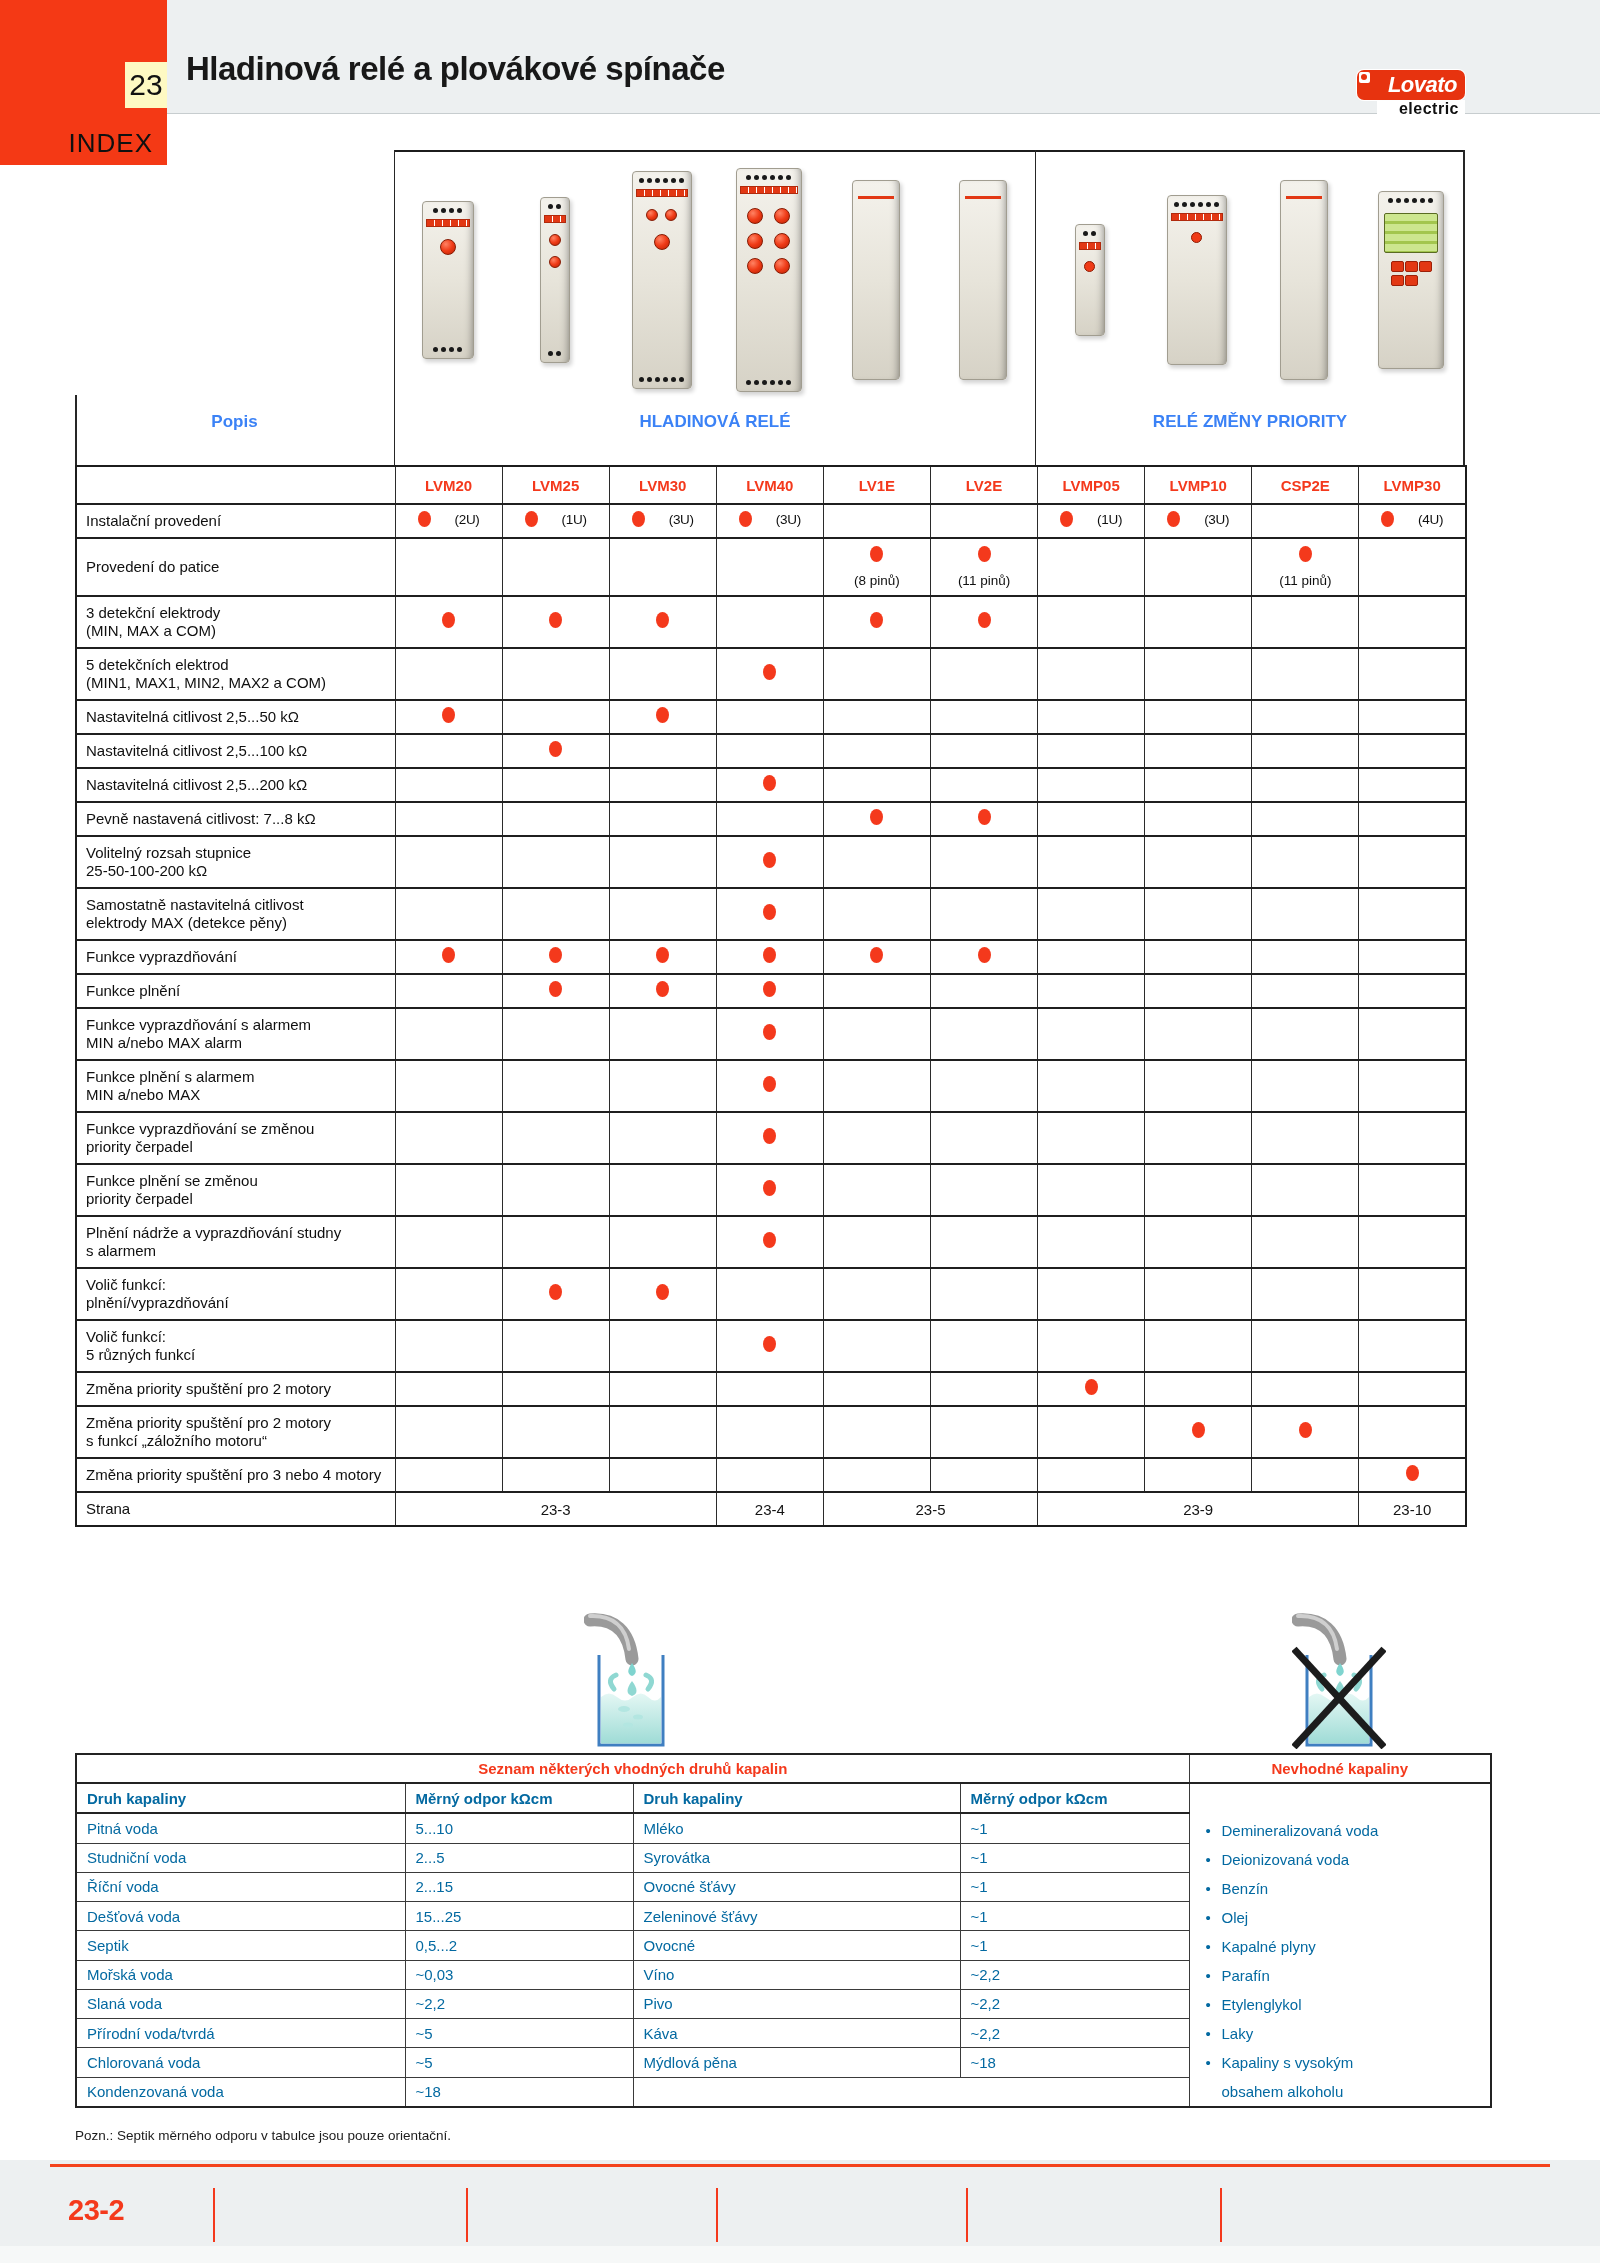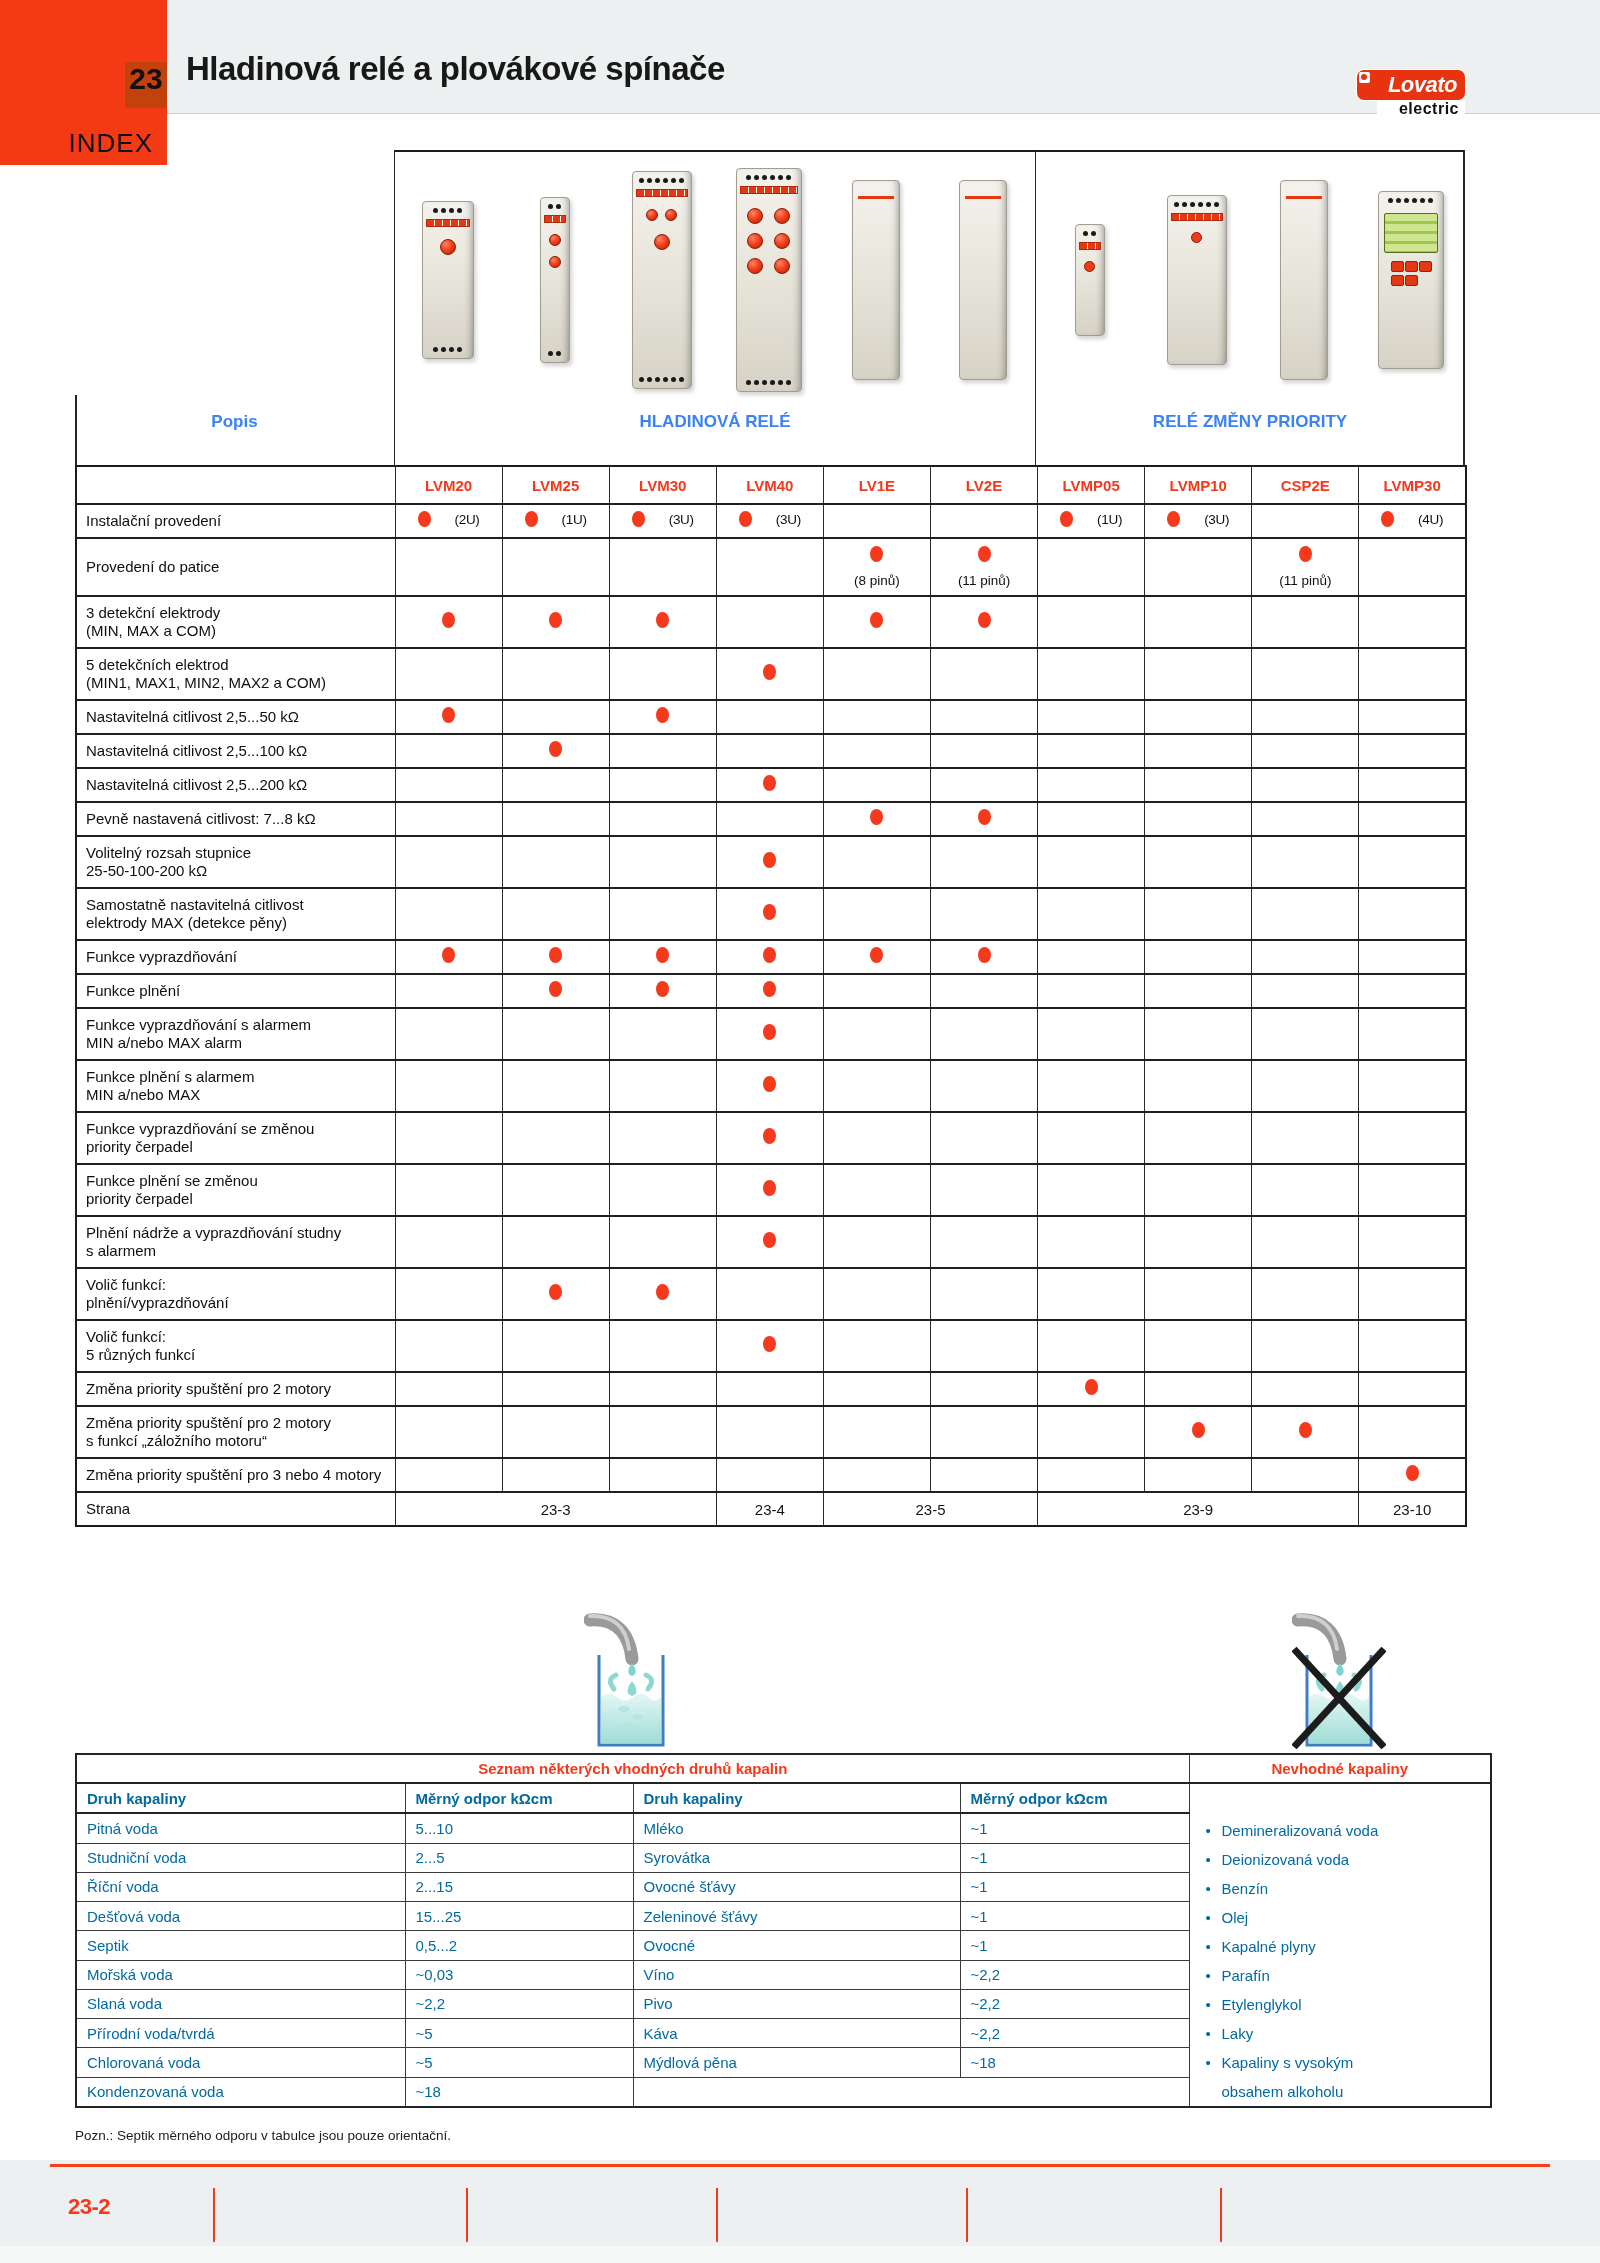--- a/index.html
+++ b/index.html
@@ -2,21 +2,21 @@
 <html><head>
 <meta charset="utf-8">
 <style>
   html,body{margin:0;padding:0;}
   body{width:1600px;height:2263px;background:#ffffff;font-family:"Liberation Sans",sans-serif;color:#141414;}
   #page{position:relative;width:1600px;height:2263px;overflow:hidden;background:#ffffff;}
 
   
   .top-band{position:absolute;left:0;top:0;width:1600px;height:113px;background:#edf0f1;border-bottom:1px solid #c7cdcf;}
   .index-block{position:absolute;left:0;top:0;width:167px;height:165px;background:#f43915;z-index:3;}
-  .chapter-box{position:absolute;left:125px;top:62px;width:42px;height:46px;background:#c2410c;display:flex;justify-content:center;font-size:30px;font-weight:bold;color:#111;}
+  .chapter-box{position:absolute;left:125px;top:62px;width:42px;height:46px;background:#fef9c3;display:flex;align-items:center;justify-content:center;font-size:30px;font-weight:normal;color:#111;}
   .index-label{position:absolute;right:14px;bottom:6px;font-size:26px;color:#101010;letter-spacing:1px;}
   .title{position:absolute;left:186px;top:50px;margin:0;font-size:33px;font-weight:bold;color:#181818;letter-spacing:-0.5px;z-index:2;}
   .logo{position:absolute;left:1357px;top:70px;width:108px;z-index:4;}
   .logo-box{position:relative;background:#e7330f;border-radius:7px;height:30px;display:flex;align-items:center;justify-content:flex-end;padding-right:8px;box-shadow:0 0 0 1px #fff;}
   .logo-corner{position:absolute;left:2px;top:2px;width:11px;height:11px;background:#fff;border-radius:2px;}
   .logo-corner::after{content:"";position:absolute;left:2px;top:2px;width:6px;height:6px;border-radius:50%;background:#e7330f;}
   .logo-text{color:#fff;font-weight:bold;font-style:italic;font-size:22px;letter-spacing:-0.5px;}
   .logo-sub{background:#fff;color:#111;font-weight:bold;font-size:16px;text-align:right;padding:0 6px 1px 6px;margin-left:20px;letter-spacing:0.5px;}
 
   
@@ -80,21 +80,21 @@
   .unsuit-item .bullet{width:16px;flex:0 0 16px;}
   .unsuit-item .txt{white-space:pre-line;}
 
   .note{position:absolute;left:75px;top:2128px;font-size:13.5px;color:#1c1c1c;}
 
   
   .footer-band{position:absolute;left:0;top:2160px;width:1600px;height:103px;background:#edf0f1;}
   .footer-bottom{position:absolute;left:0;top:2246px;width:1600px;height:17px;background:#f6f8f8;}
   .footer-hr{position:absolute;left:50px;top:2164px;width:1500px;height:3px;background:#f4431c;}
   .footer-tick{position:absolute;top:2188px;width:2px;height:54px;background:#f4391c;}
-  .footer-page{position:absolute;left:68px;top:2194px;font-size:22px;font-weight:bold;color:#f4391c;letter-spacing:-0.5px;}
+  .footer-page{position:absolute;left:68px;top:2194px;font-size:29px;font-weight:bold;color:#f4391c;letter-spacing:-0.5px;}
 </style>
 </head>
 <body>
 
 <div id="page">
 
   <div class="top-band"></div>
 
   <div class="index-block">
     <div class="chapter-box">

